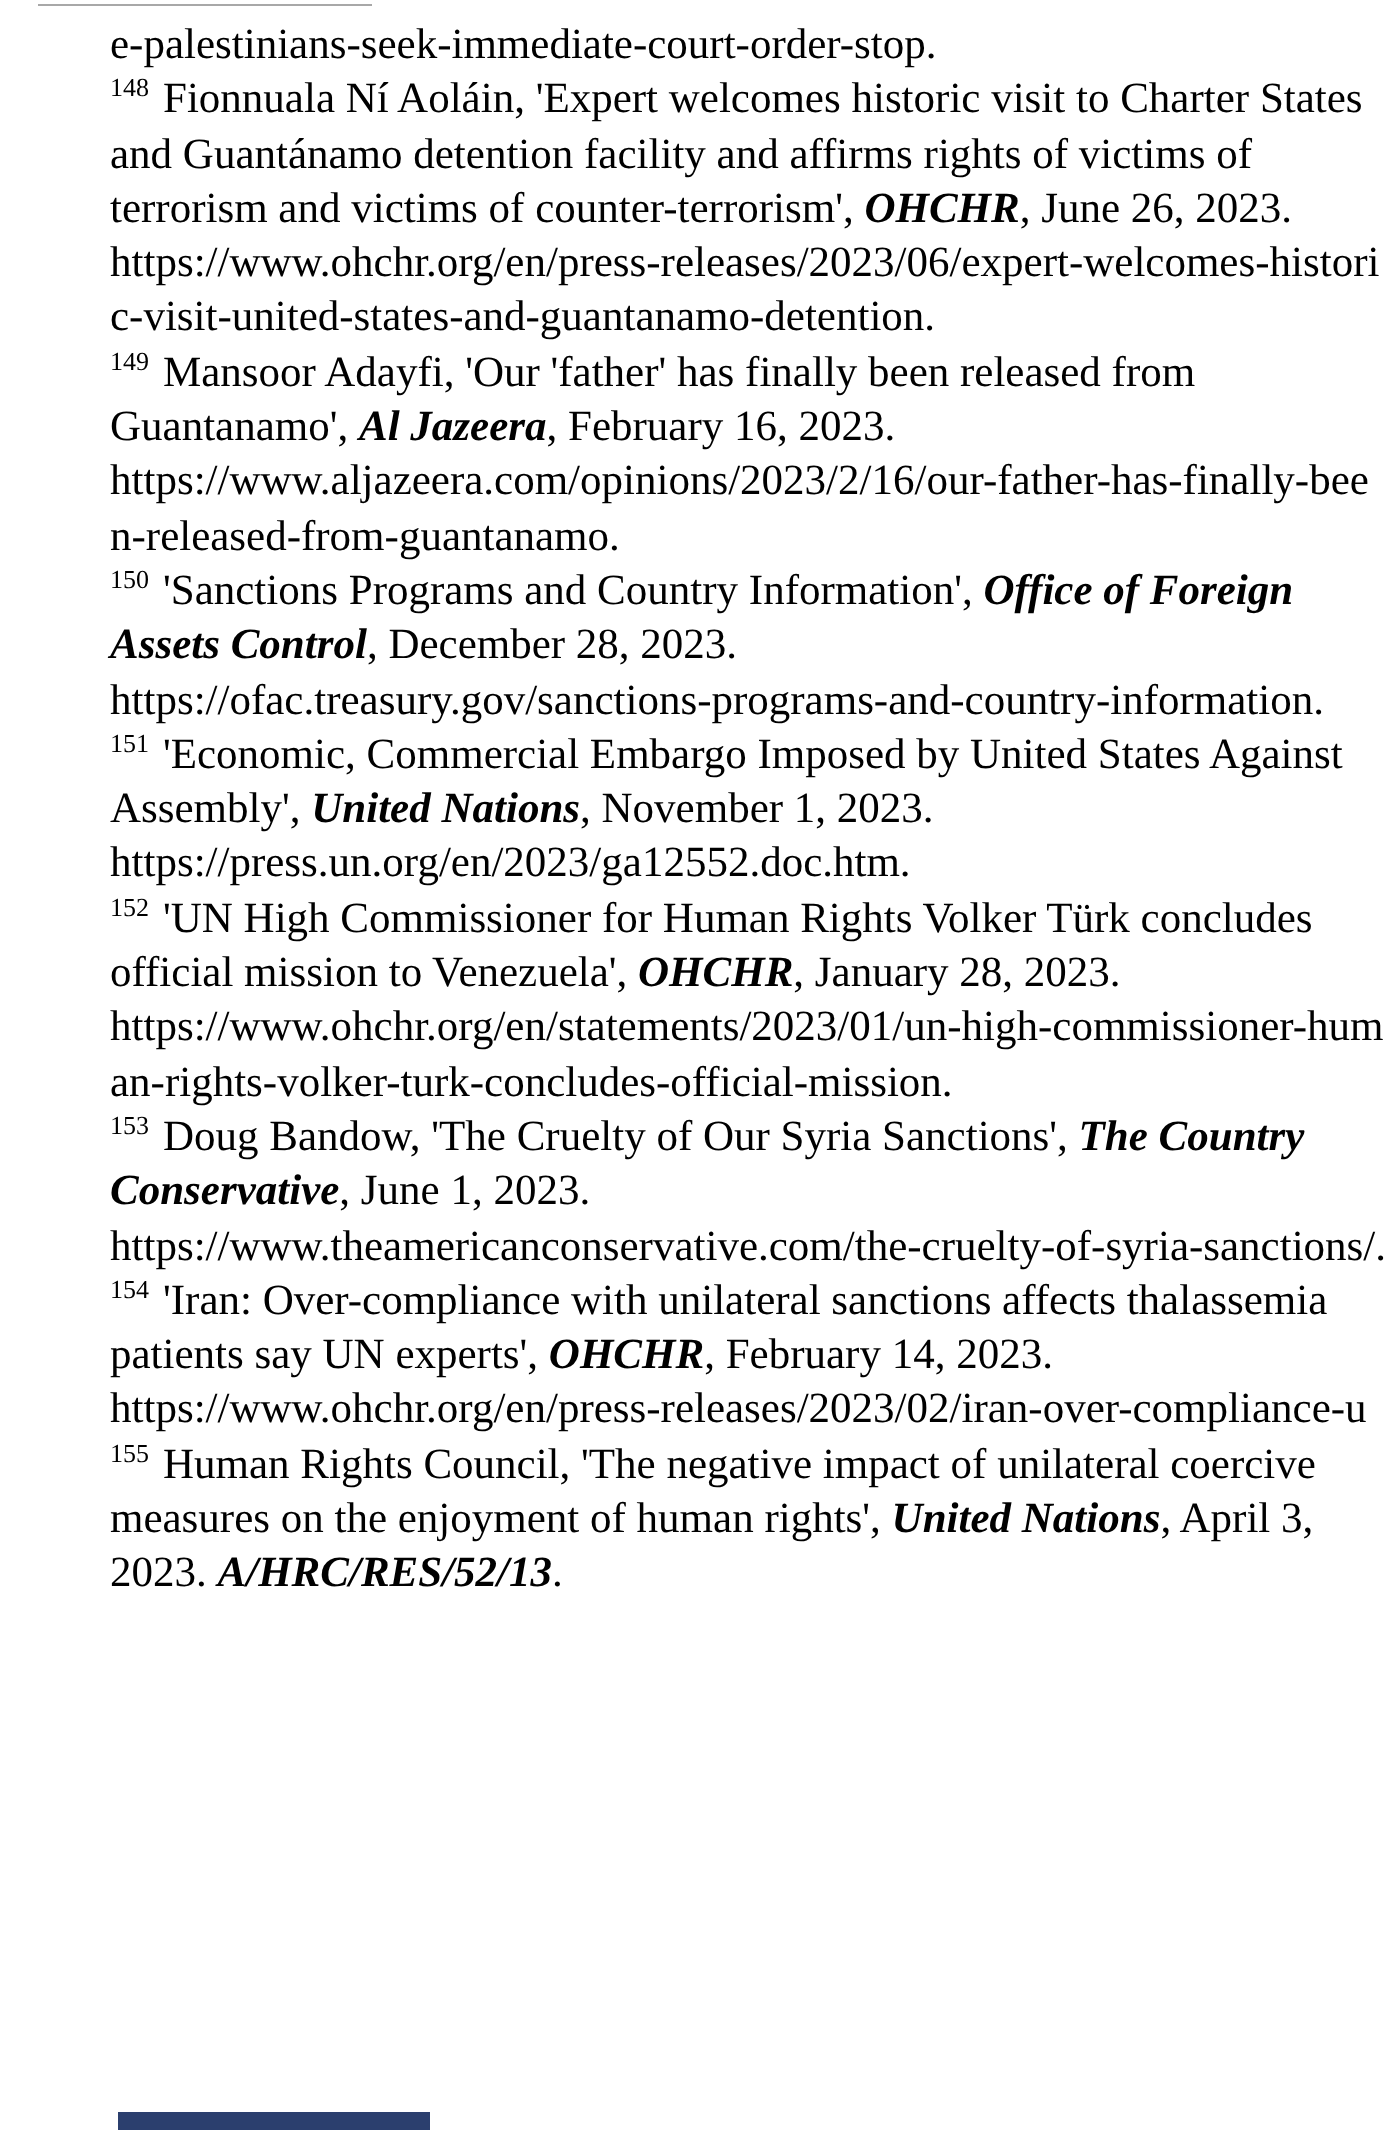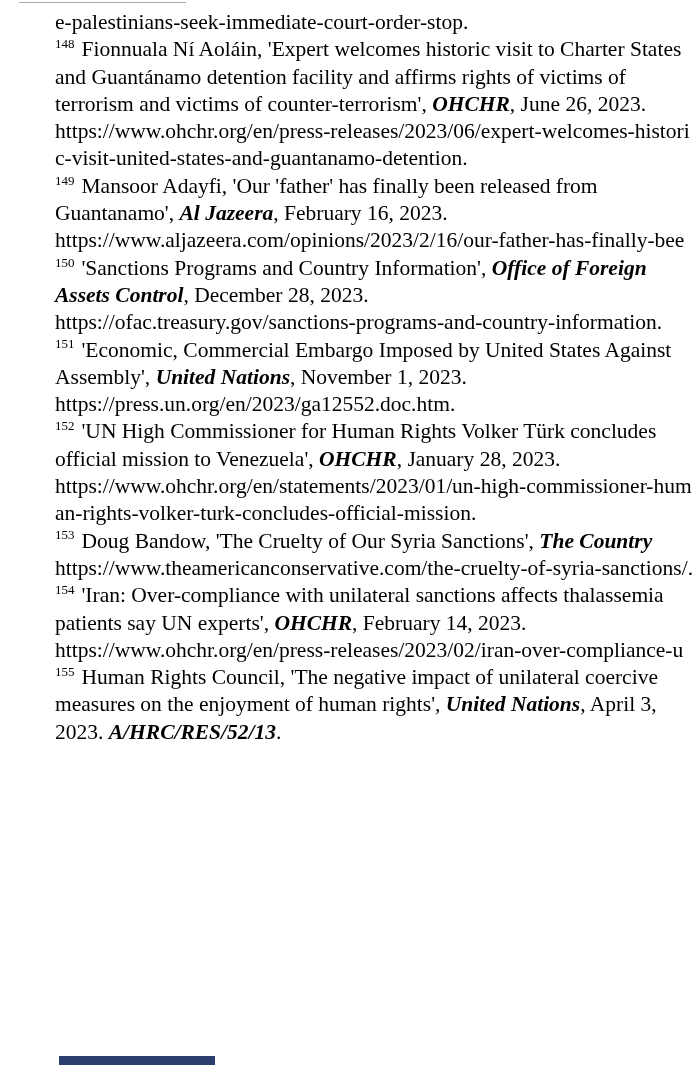--- a/index.html
+++ b/index.html
@@ -61,39 +61,41 @@
           <div class="line"><sup class="fn-num">148</sup><span>Fionnuala Ní Aoláin, 'Expert welcomes historic visit to Charter States</span></div>
           <div class="line"><span>and Guantánamo detention facility and affirms rights of victims of</span></div>
           <div class="line"><span>terrorism and victims of counter-terrorism', </span><span class="it">OHCHR</span><span>, June 26, 2023.</span></div>
           <div class="line"><span>https://www.ohchr.org/en/press-releases/2023/06/expert-welcomes-histori</span></div>
           <div class="line"><span>c-visit-united-states-and-guantanamo-detention.</span></div>
         </div>
         <div class="footnote">
           <div class="line"><sup class="fn-num">149</sup><span>Mansoor Adayfi, 'Our 'father' has finally been released from</span></div>
           <div class="line"><span>Guantanamo', </span><span class="it">Al Jazeera</span><span>, February 16, 2023.</span></div>
           <div class="line"><span>https://www.aljazeera.com/opinions/2023/2/16/our-father-has-finally-bee</span></div>
+          <div class="line"><span>n-released-from-guantanamo.</span></div>
         </div>
         <div class="footnote">
           <div class="line"><sup class="fn-num">150</sup><span>'Sanctions Programs and Country Information', </span><span class="it">Office of Foreign</span></div>
           <div class="line"><span class="it">Assets Control</span><span>, December 28, 2023.</span></div>
           <div class="line"><span>https://ofac.treasury.gov/sanctions-programs-and-country-information.</span></div>
         </div>
         <div class="footnote">
           <div class="line"><sup class="fn-num">151</sup><span>'Economic, Commercial Embargo Imposed by United States Against</span></div>
           <div class="line"><span>Assembly', </span><span class="it">United Nations</span><span>, November 1, 2023.</span></div>
           <div class="line"><span>https://press.un.org/en/2023/ga12552.doc.htm.</span></div>
         </div>
         <div class="footnote">
           <div class="line"><sup class="fn-num">152</sup><span>'UN High Commissioner for Human Rights Volker Türk concludes</span></div>
           <div class="line"><span>official mission to Venezuela', </span><span class="it">OHCHR</span><span>, January 28, 2023.</span></div>
           <div class="line"><span>https://www.ohchr.org/en/statements/2023/01/un-high-commissioner-hum</span></div>
           <div class="line"><span>an-rights-volker-turk-concludes-official-mission.</span></div>
         </div>
         <div class="footnote">
           <div class="line"><sup class="fn-num">153</sup><span>Doug Bandow, 'The Cruelty of Our Syria Sanctions', </span><span class="it">The Country</span></div>
+          <div class="line"><span class="it">Conservative</span><span>, June 1, 2023.</span></div>
           <div class="line"><span>https://www.theamericanconservative.com/the-cruelty-of-syria-sanctions/.</span></div>
         </div>
         <div class="footnote">
           <div class="line"><sup class="fn-num">154</sup><span>'Iran: Over-compliance with unilateral sanctions affects thalassemia</span></div>
           <div class="line"><span>patients say UN experts', </span><span class="it">OHCHR</span><span>, February 14, 2023.</span></div>
           <div class="line"><span>https://www.ohchr.org/en/press-releases/2023/02/iran-over-compliance-u</span></div>
         </div>
         <div class="footnote">
           <div class="line"><sup class="fn-num">155</sup><span>Human Rights Council, 'The negative impact of unilateral coercive</span></div>
           <div class="line"><span>measures on the enjoyment of human rights', </span><span class="it">United Nations</span><span>, April 3,</span></div>

